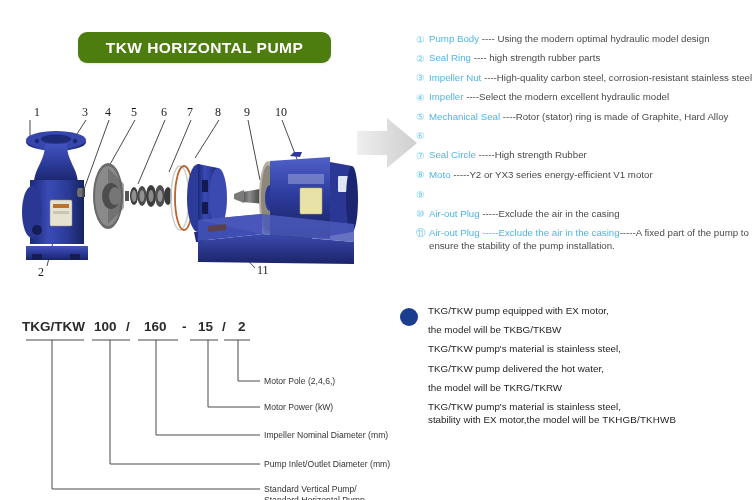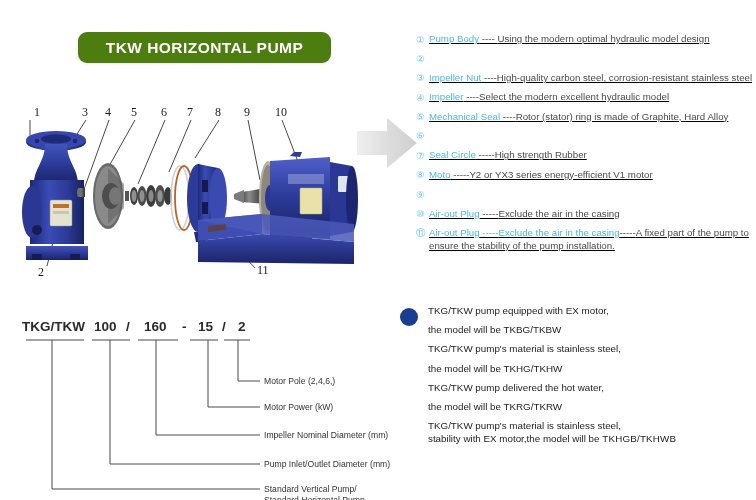--- a/index.html
+++ b/index.html
@@ -33,21 +33,21 @@
   
   #parts-list{left:416px;top:33px;width:340px;}
   .part-row{
     display:flex;align-items:flex-start;
     margin-bottom:7.2px;line-height:1.22;
   }
   .part-num{
     flex:0 0 auto;width:13px;font-size:9.6px;color:#6ec8ee;
     text-align:left;padding-top:.5px;
   }
-  .part-text{font-size:9.7px;white-space:normal;text-decoration:underline;}
+  .part-text{font-size:9.7px;white-space:normal;}
   .part-name{color:#4fb6e8;}
   .part-desc{color:#4a4a4a;}
   .part-blue{color:#4fb6e8;}
   .part-row.wrap .part-text{line-height:1.32;}
 
   
   #model-block{left:14px;top:316px;width:390px;height:196px;}
   #model-block svg{display:block;}
   .code-txt{font-size:13.5px;font-weight:bold;fill:#2b2b2b;font-family:"Liberation Sans", sans-serif;}
   .lead-lbl{font-size:8.6px;fill:#333333;font-family:"Liberation Sans", sans-serif;}
@@ -230,20 +230,21 @@
 
 <div class="abs" id="parts-list">
 
   <div class="part-row">
     <span class="part-num">①</span>
     <span class="part-text"><span class="part-name">Pump Body</span><span class="part-desc"> ---- </span><span class="part-desc">Using the modern optimal hydraulic model design</span></span>
   </div>
 
   <div class="part-row">
     <span class="part-num">②</span>
+    <span class="part-text"><span class="part-name">Seal Ring</span><span class="part-desc"> ---- </span><span class="part-desc">high strength rubber parts</span></span>
   </div>
 
   <div class="part-row">
     <span class="part-num">③</span>
     <span class="part-text"><span class="part-name">Impeller Nut</span><span class="part-desc"> ----</span><span class="part-desc">High-quality carbon steel, corrosion-resistant stainless steel</span></span>
   </div>
 
   <div class="part-row">
     <span class="part-num">④</span>
     <span class="part-text"><span class="part-name"> Impeller</span><span class="part-desc"> ----</span><span class="part-desc">Select the modern excellent hydraulic model</span></span>
@@ -325,19 +326,18 @@
   <text class="lead-lbl" x="250" y="187">Standard  Horizontal Pump</text>
 </svg>
 </div>
 
 <div class="abs" id="notes-block">
   <div class="abs" id="notes-bullet" style="background: rgb(27, 61, 143);"></div>
   <div id="notes-text">
     <div class="note-line">TKG/TKW pump equipped with EX motor,</div>
     <div class="note-line">the model will be TKBG/TKBW</div>
     <div class="note-line">TKG/TKW pump's material is stainless steel,</div>
-    <div class="note-line">the model will be TKHG/TKHW</div>
     <div class="note-line">TKG/TKW pump delivered the hot water,</div>
     <div class="note-line">the model will be TKRG/TKRW</div>
     <div class="note-line tight">TKG/TKW pump's material is stainless steel,</div>
     <div class="note-line"><span>stability with EX motor,the model will be </span><b>TKHGB/TKHWB</b></div>
   </div>
 </div>
 
 </body></html>

